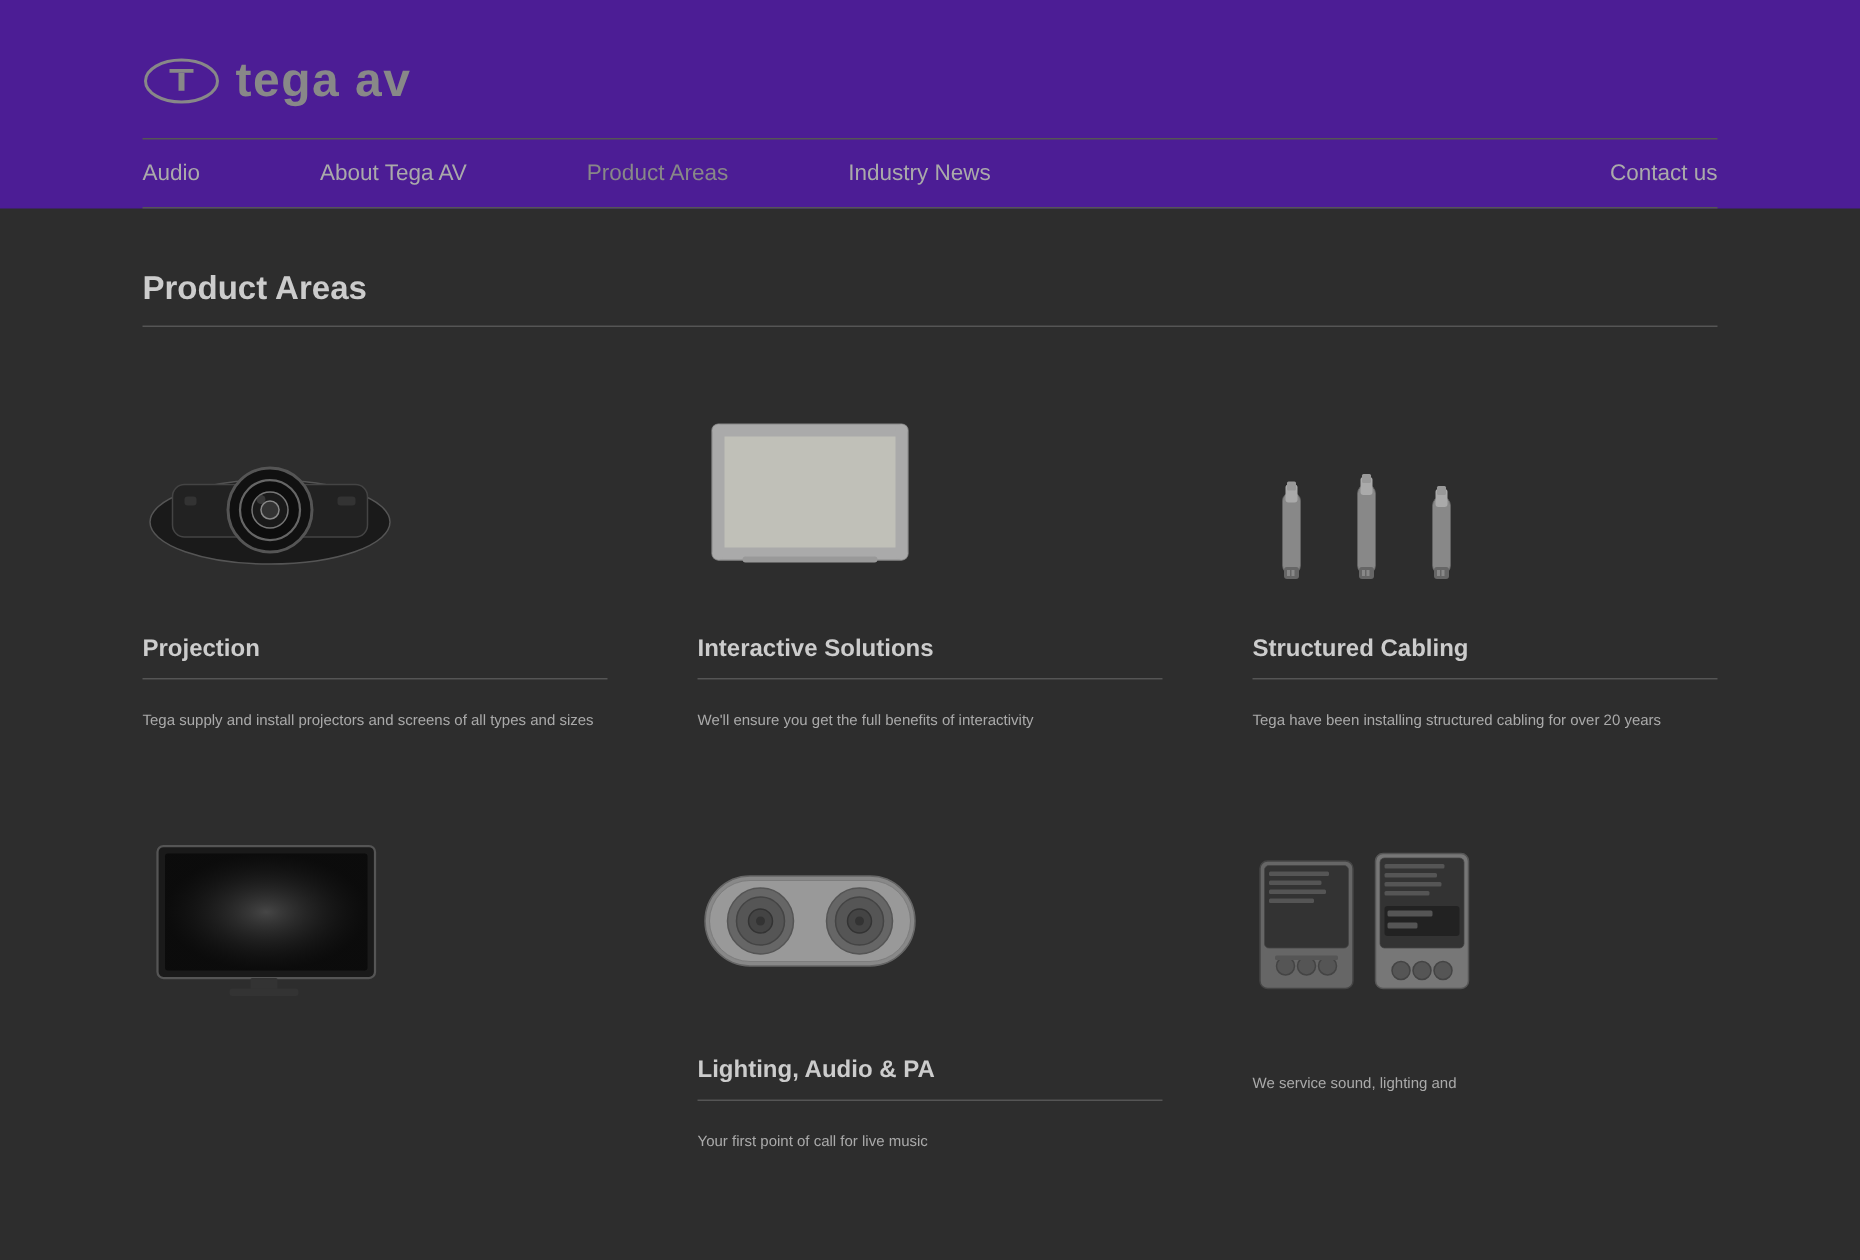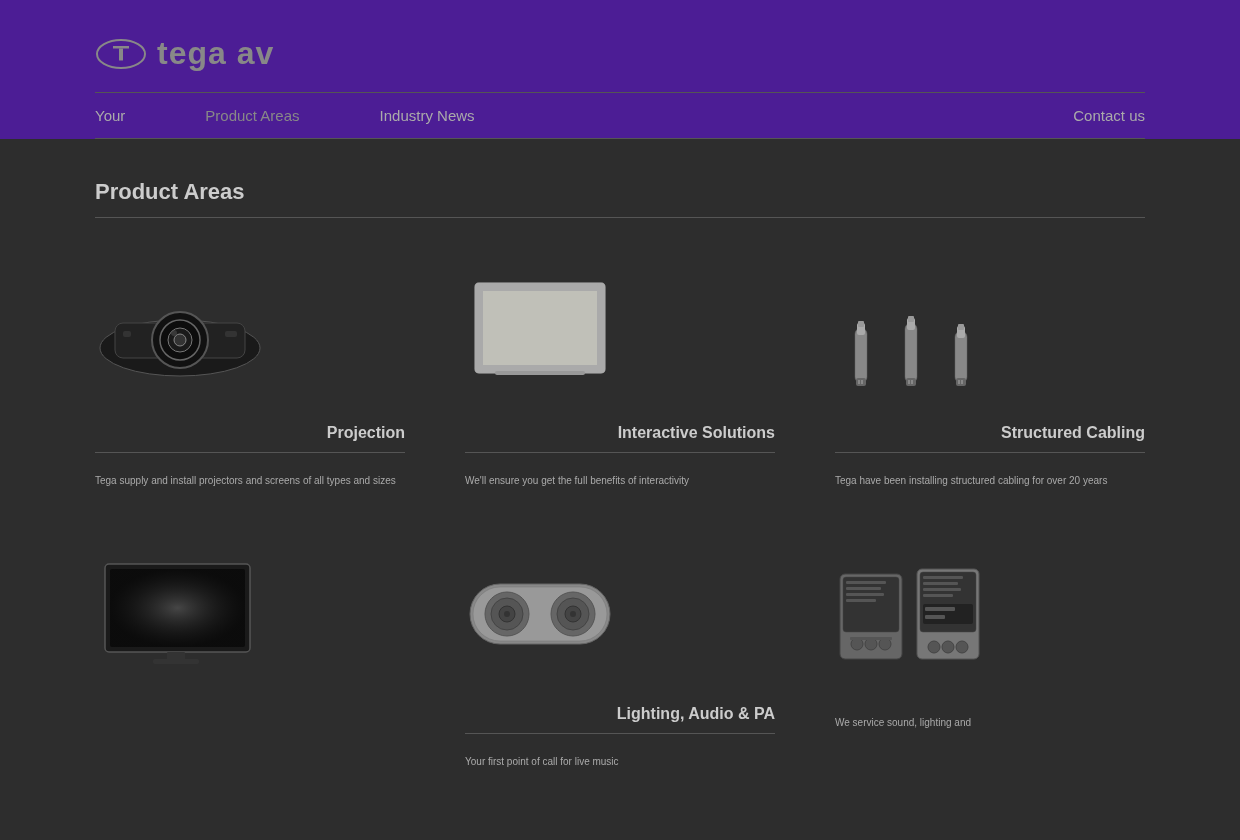--- a/index.html
+++ b/index.html
@@ -110,21 +110,20 @@
       margin-bottom: 16px;
     }
 
     .product-title {
       font-size: 16px;
       color: #cccccc;
       font-weight: bold;
       margin-bottom: 10px;
       padding-bottom: 10px;
       border-bottom: 1px solid #555555;
-      text-align: right;
     }
 
     .product-desc {
       font-size: 10px;
       color: #aaaaaa;
       line-height: 1.6;
       margin-top: 10px;
     }
 
     
@@ -171,21 +170,22 @@
 
           <rect x="18" y="10" width="16" height="2.5" fill="#888888"></rect>
           <rect x="24" y="12.5" width="4" height="12" fill="#888888"></rect>
         </svg>
       </span>
       <span>tega av</span>
     </div>
   </div>
 
   <nav>
-    <span class="nav-item">Your</span>
+    <span class="nav-item">Audio</span>
+    <span class="nav-item">About Tega AV</span>
     <span class="nav-item active">Product Areas</span>
     <span class="nav-item">Industry News</span>
     <span class="nav-item contact">Contact us</span>
   </nav>
 </div>
 
 <div class="main">
   <h1 class="page-title">Product Areas</h1>
   <hr class="title-divider">
 

